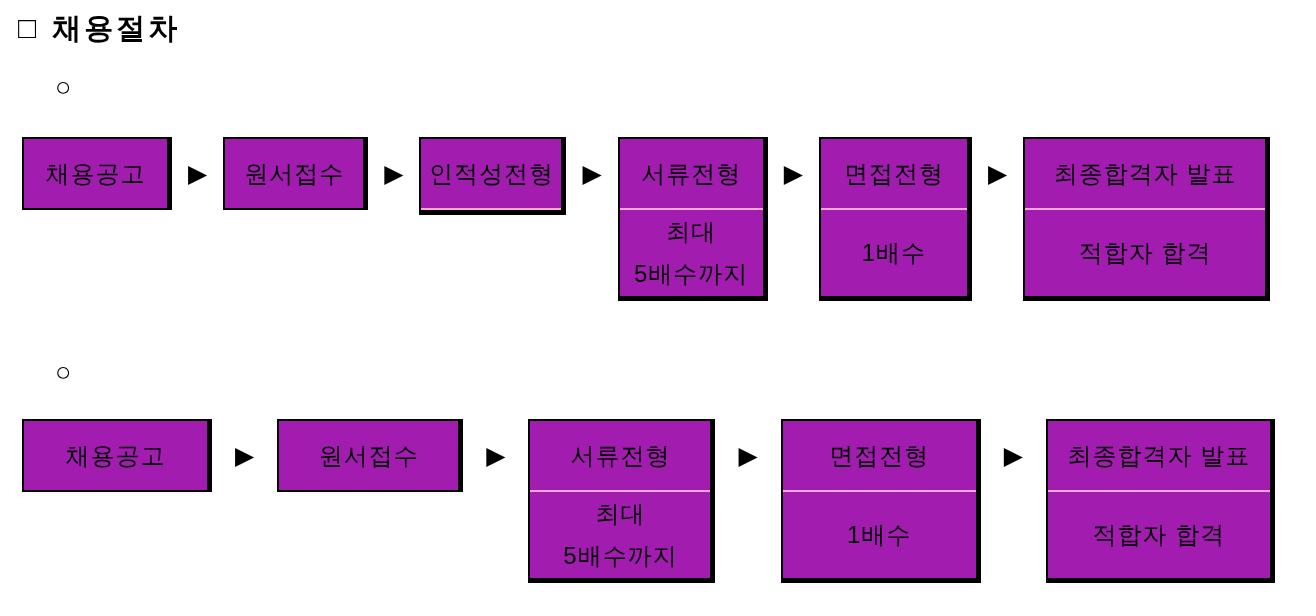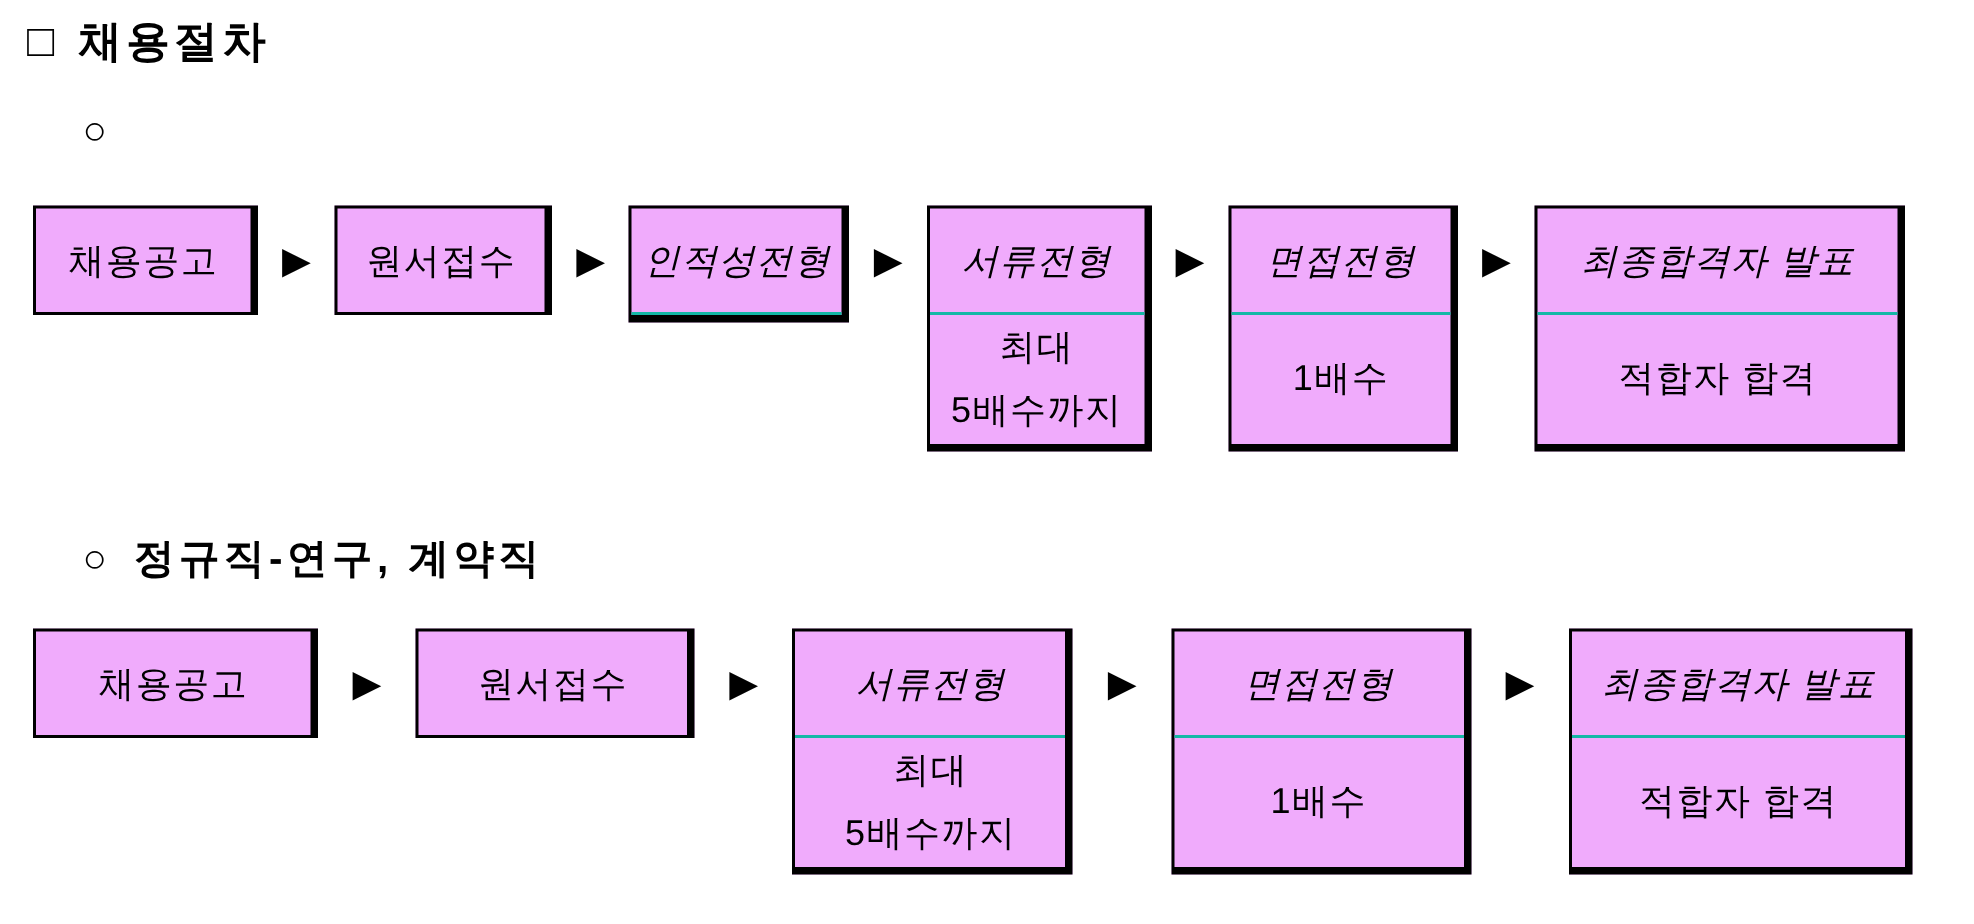--- a/index.html
+++ b/index.html
@@ -23,30 +23,30 @@
   .sec-heading.second{margin-top:54px;}
   .flow{
     display:flex;align-items:flex-start;
     margin-top:33px;padding-left:22px;
   }
   .flow.second{margin-top:30px;}
   .step{
     border:2px solid #000;
     border-right-width:5px;
     box-sizing:border-box;
-    background:#f0abfc;
+    background:#a21caf;
     flex:0 0 auto;
     text-align:right;
   }
   .step.tall{border-bottom-width:5px;}
   .step-title{
     height:69px;display:flex;align-items:center;justify-content:center;
     font-size:24px;letter-spacing:1px;white-space:nowrap;
   }
-  .step.tall .step-title{border-bottom:2px solid #14b8a6;height:69px;font-style:italic;}
+  .step.tall .step-title{border-bottom:2px solid #f9a8d4;height:69px;}
   .step-note{
     height:86px;display:flex;flex-direction:column;
     align-items:center;justify-content:center;
     font-size:24px;line-height:42px;letter-spacing:1px;white-space:nowrap;
   }
   .arrow{
     height:73px;display:flex;align-items:center;justify-content:center;
     font-size:25px;flex:0 0 auto;color:#000;
   }
 </style>
@@ -97,21 +97,20 @@
           <div class="step-note">
             <span>적합자 합격</span>
           </div>
         </div>
       </div>
   </section>
 
   <section>
     <h2 class="sec-heading second">
       <span class="bullet">○</span>
-      <span>정규직-연구, 계약직</span>
     </h2>
     <div class="flow second" style="gap: 23px;">
         <div class="step" style="width: 190px;">
           <div class="step-title">채용공고</div>
         </div>
         <span class="arrow">▶</span>
         <div class="step" style="width: 186px;">
           <div class="step-title">원서접수</div>
         </div>
         <span class="arrow">▶</span>

